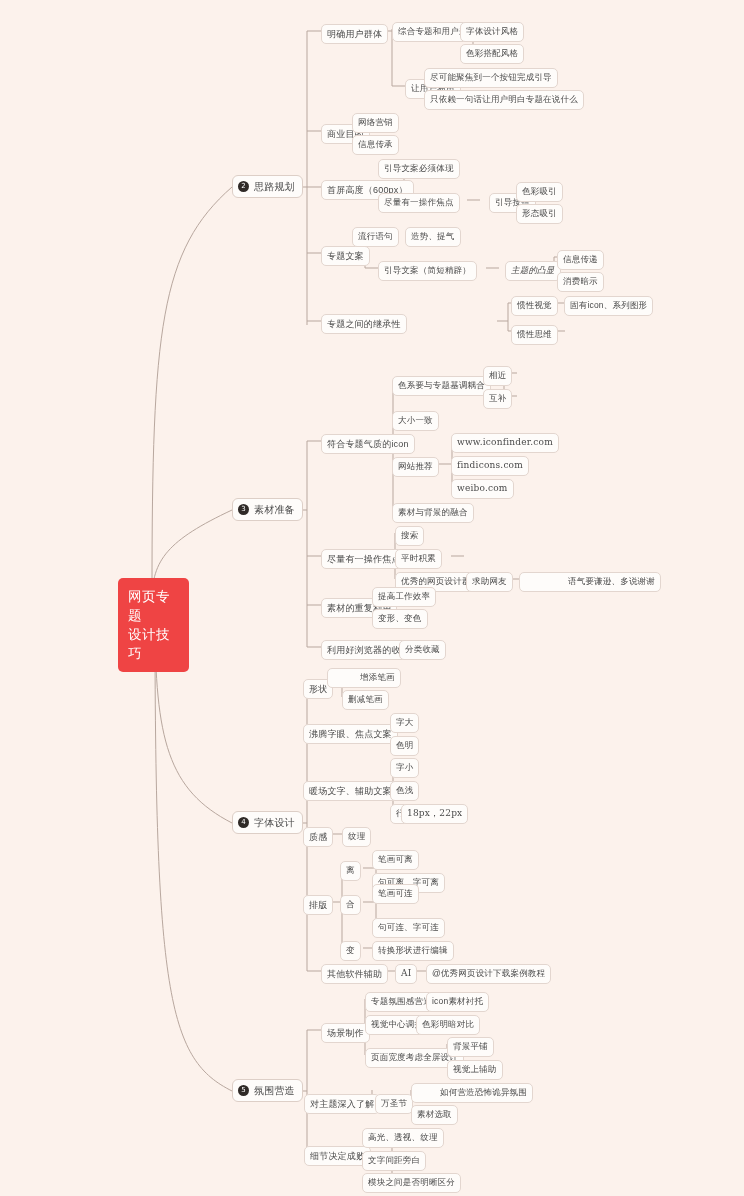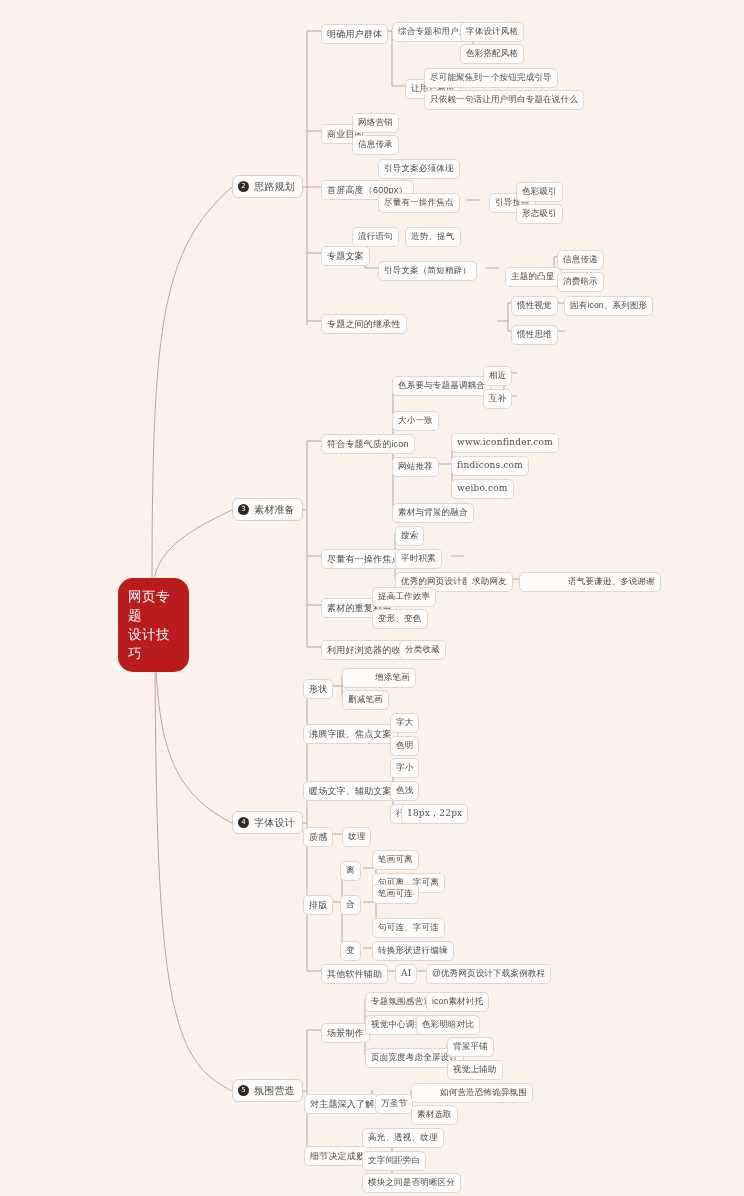--- a/index.html
+++ b/index.html
@@ -52,24 +52,24 @@
     line-height: 11px;
     text-align: center;
     flex: 0 0 auto;
     font-family: "DejaVu Sans", sans-serif;
   }
   .node.lvl2 { font-size: 9px; line-height: 12px; }
   .node.multiline { white-space: pre-line; }
   .node.latin { font-family: "DejaVu Serif", serif; font-size: 9px; }
   #root {
     position: absolute;
-    background: #b91c1c;
+    background: #ef4444;
     color: #ffffff;
     border: none;
-    border-radius: 15px;
+    border-radius: 5px;
     font-size: 13.5px;
     line-height: 19px;
     padding: 9px 10px;
     white-space: pre-line;
     letter-spacing: 0.5px;
     z-index: 4;
   }
 </style>
 </head>
 <body>
@@ -292,21 +292,21 @@
   <div class="node" style="left:378px; top:159px;">引导文案必须体现</div>
   <div class="node" style="left:378px; top:193px;">尽量有一操作焦点</div>
   <div class="node" style="left:489px; top:193px;">引导按钮</div>
   <div class="node" style="left:516px; top:182px;">色彩吸引</div>
   <div class="node" style="left:516px; top:204px;">形态吸引</div>
 
   <div class="node lvl2" style="left:321px; top:246px;">专题文案</div>
   <div class="node" style="left:352px; top:227px;">流行语句</div>
   <div class="node" style="left:405px; top:227px;">造势、提气</div>
   <div class="node" style="left:378px; top:261px;">引导文案（简短精辟）</div>
-  <div class="node" style="left:505px; top:267px;">主题的凸显</div>
+  <div class="node" style="left:505px; top:261px;font-style:italic;">主题的凸显</div>
   <div class="node" style="left:557px; top:250px;">信息传递</div>
   <div class="node" style="left:557px; top:272px;">消费暗示</div>
 
   <div class="node lvl2" style="left:321px; top:314px;">专题之间的继承性</div>
   <div class="node" style="left:511px; top:296px;">惯性视觉</div>
   <div class="node" style="left:564px; top:296px;">固有icon、系列图形</div>
   <div class="node" style="left:511px; top:325px;">惯性思维</div>
 
   <div class="node lvl2" style="left:321px; top:434px;">符合专题气质的icon</div>
   <div class="node" style="left:392px; top:376px;">色系要与专题基调耦合</div>
@@ -327,21 +327,21 @@
   <div class="node" style="left:519px; top:572px;padding-left:48px;">语气要谦逊、多说谢谢</div>
 
   <div class="node lvl2" style="left:321px; top:598px;">素材的重复利用</div>
   <div class="node" style="left:372px; top:587px;">提高工作效率</div>
   <div class="node" style="left:372px; top:609px;">变形、变色</div>
 
   <div class="node lvl2" style="left:321px; top:640px;">利用好浏览器的收藏夹</div>
   <div class="node" style="left:399px; top:640px;">分类收藏</div>
 
   <div class="node lvl2" style="left:303px; top:679px;">形状</div>
-  <div class="node" style="left:342px; top:668px;padding-left:32px;">增添笔画</div>
+  <div class="node" style="left:327px; top:668px;padding-left:32px;">增添笔画</div>
   <div class="node" style="left:342px; top:690px;">删减笔画</div>
 
   <div class="node lvl2" style="left:303px; top:724px;">沸腾字眼、焦点文案</div>
   <div class="node" style="left:390px; top:713px;">字大</div>
   <div class="node" style="left:390px; top:736px;">色明</div>
 
   <div class="node lvl2" style="left:303px; top:781px;">暖场文字、辅助文案</div>
   <div class="node" style="left:390px; top:758px;">字小</div>
   <div class="node" style="left:390px; top:781px;">色浅</div>
   <div class="node" style="left:390px; top:804px;">行高</div>

